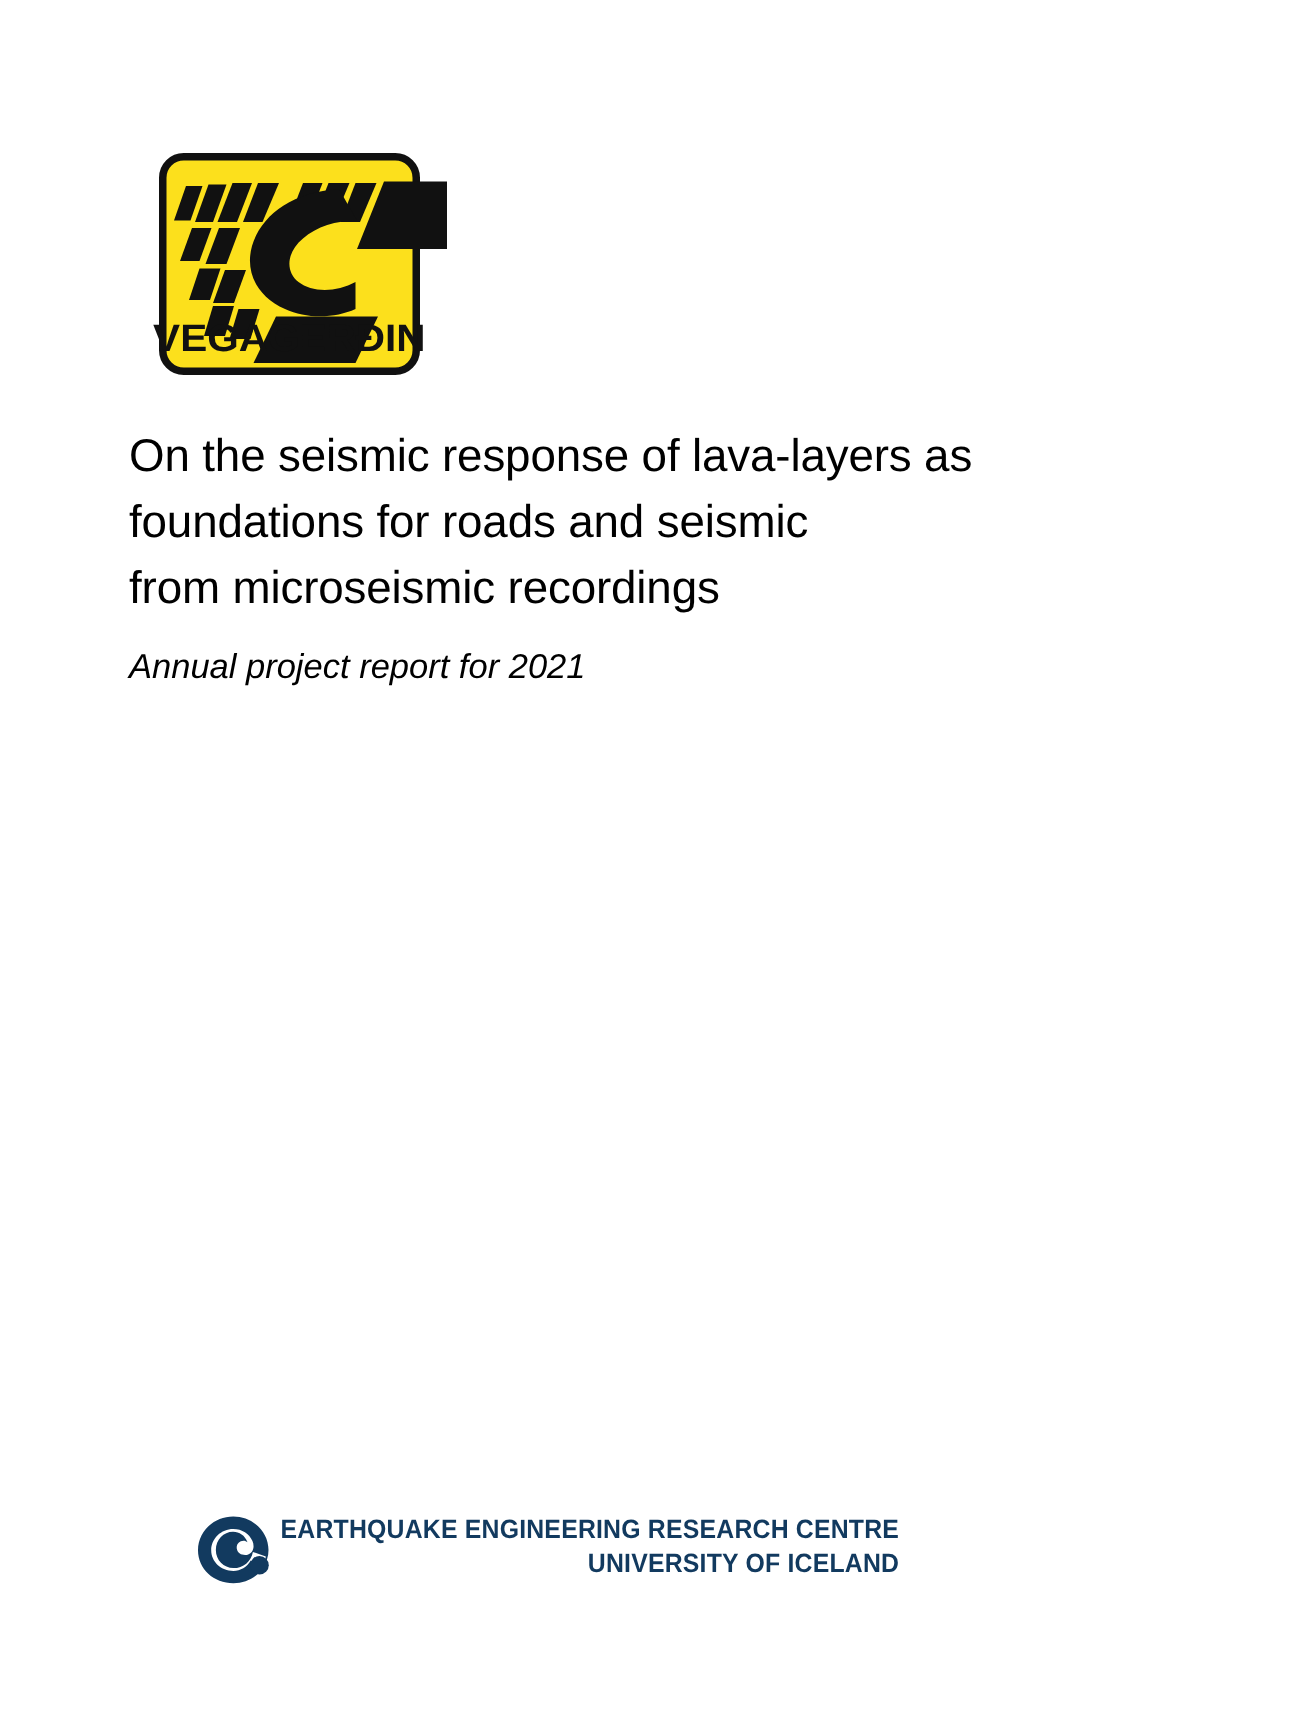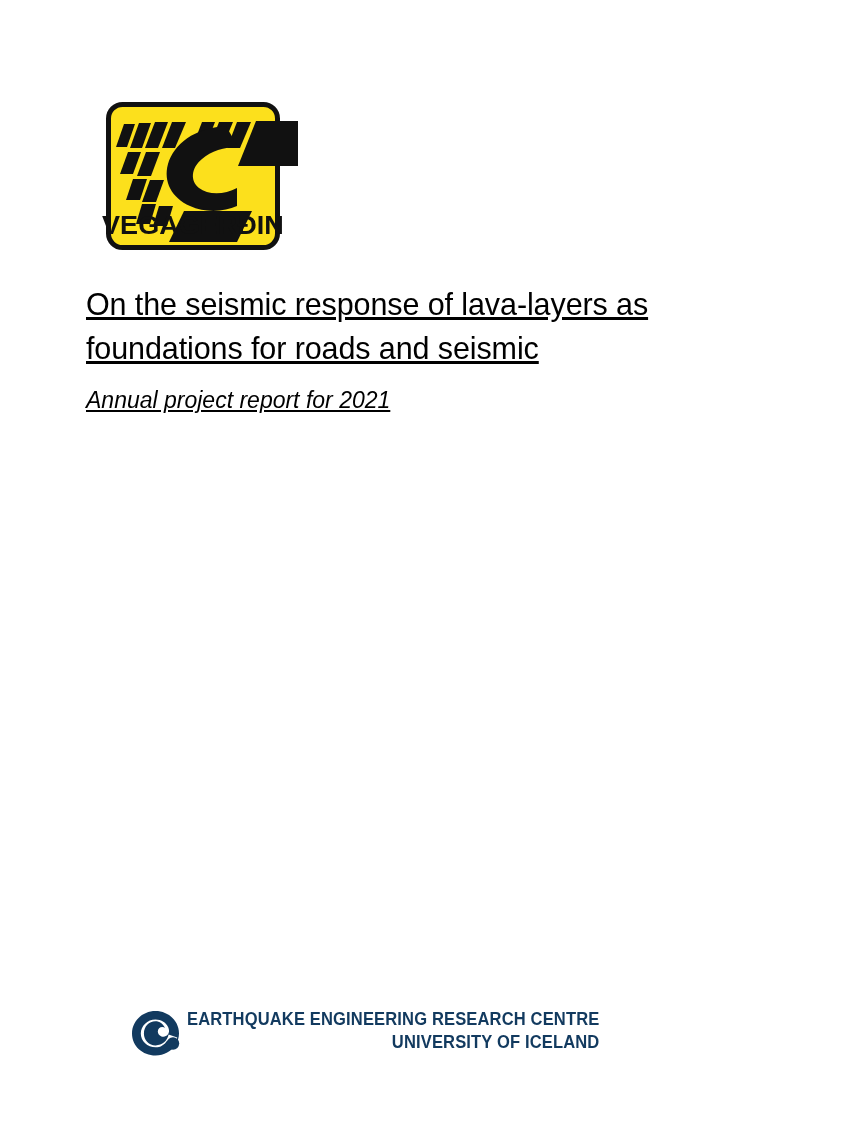--- a/index.html
+++ b/index.html
@@ -25,21 +25,20 @@
     height: 148px;
   }
   #vegagerdin-logo svg { display: block; width: 100%; height: 100%; }
 
   
   #title-block {
     position: absolute;
     left: 86px;
     top: 282px;
     width: 660px;
-    text-decoration: underline;
   }
   .doc-title {
     font-size: 30.5px;
     line-height: 44px;
     font-weight: 400;
     letter-spacing: -0.1px;
     color: #000;
     margin: 0;
     white-space: nowrap;
   }
@@ -142,20 +141,21 @@
       <polygon points="78,109 146,109 131,140 63,140"></polygon>
     </g>
 
     <text x="87" y="132" text-anchor="middle" font-family="Liberation Sans, sans-serif" font-size="25.5" font-weight="bold" fill="#111111" transform="scale(1.06,1) translate(-5,0)">VEGAGERÐIN</text>
   </svg>
 </div>
 
 <div id="title-block">
   <div class="doc-title">On the seismic response of lava-layers as</div>
   <div class="doc-title">foundations for roads and seismic</div>
+  <div class="doc-title">from microseismic recordings</div>
   <div class="doc-subtitle">Annual project report for 2021</div>
 </div>
 
 <div id="partner-logos">
 
   
   
 
   
   

